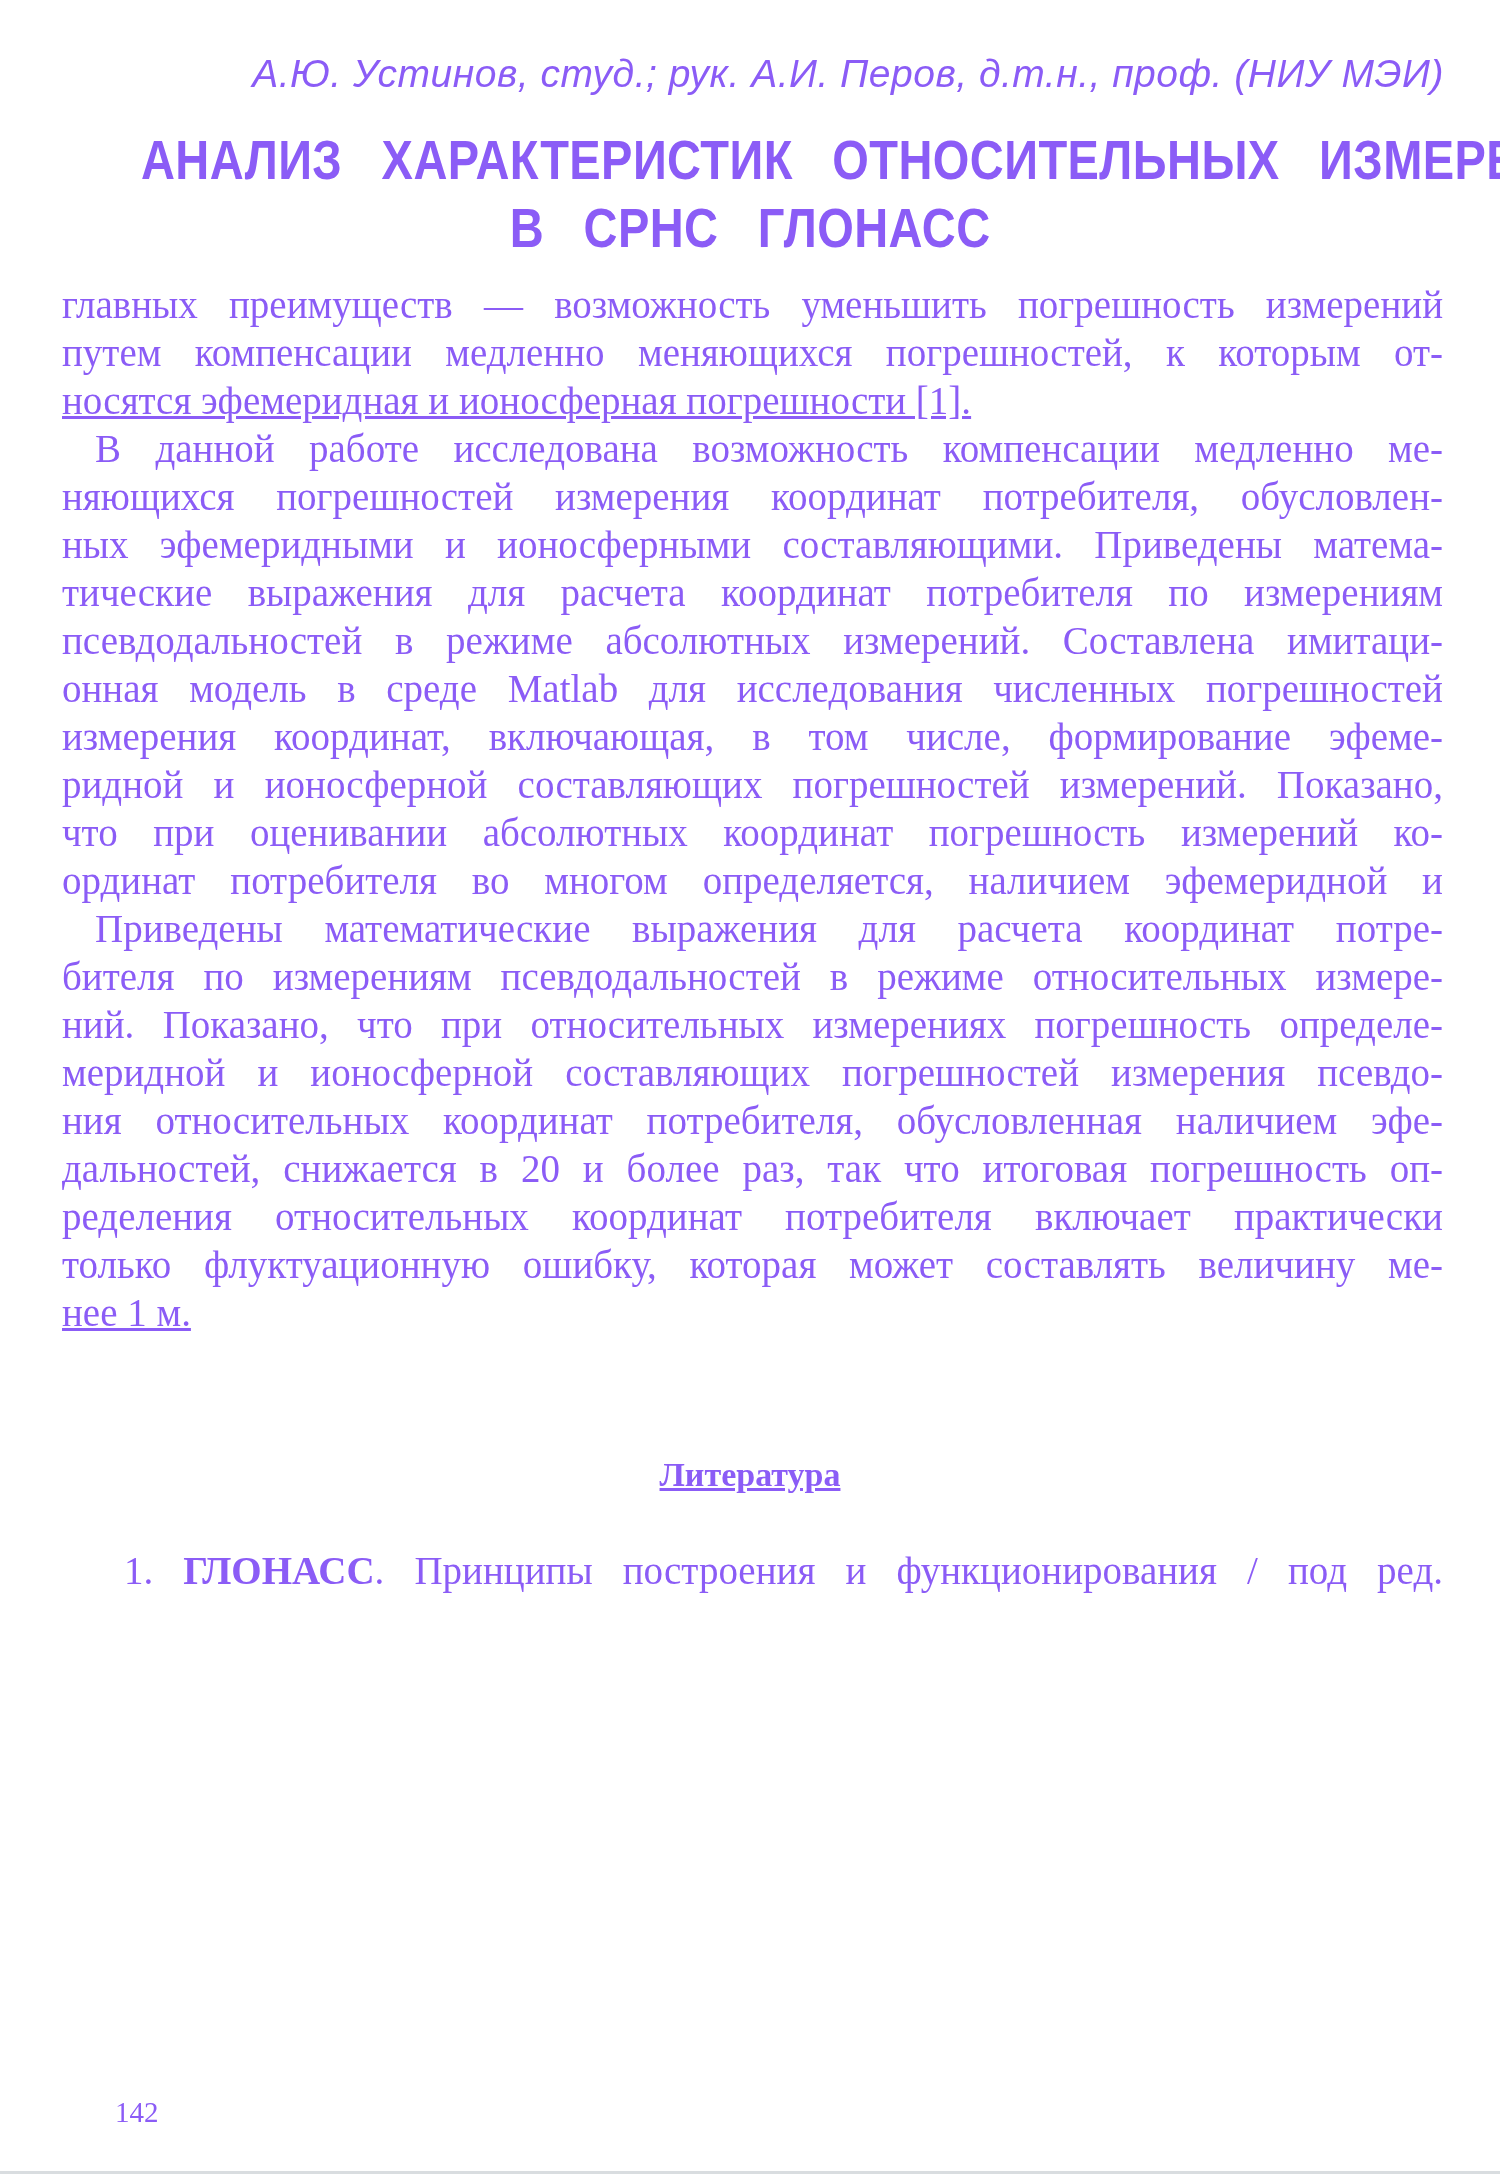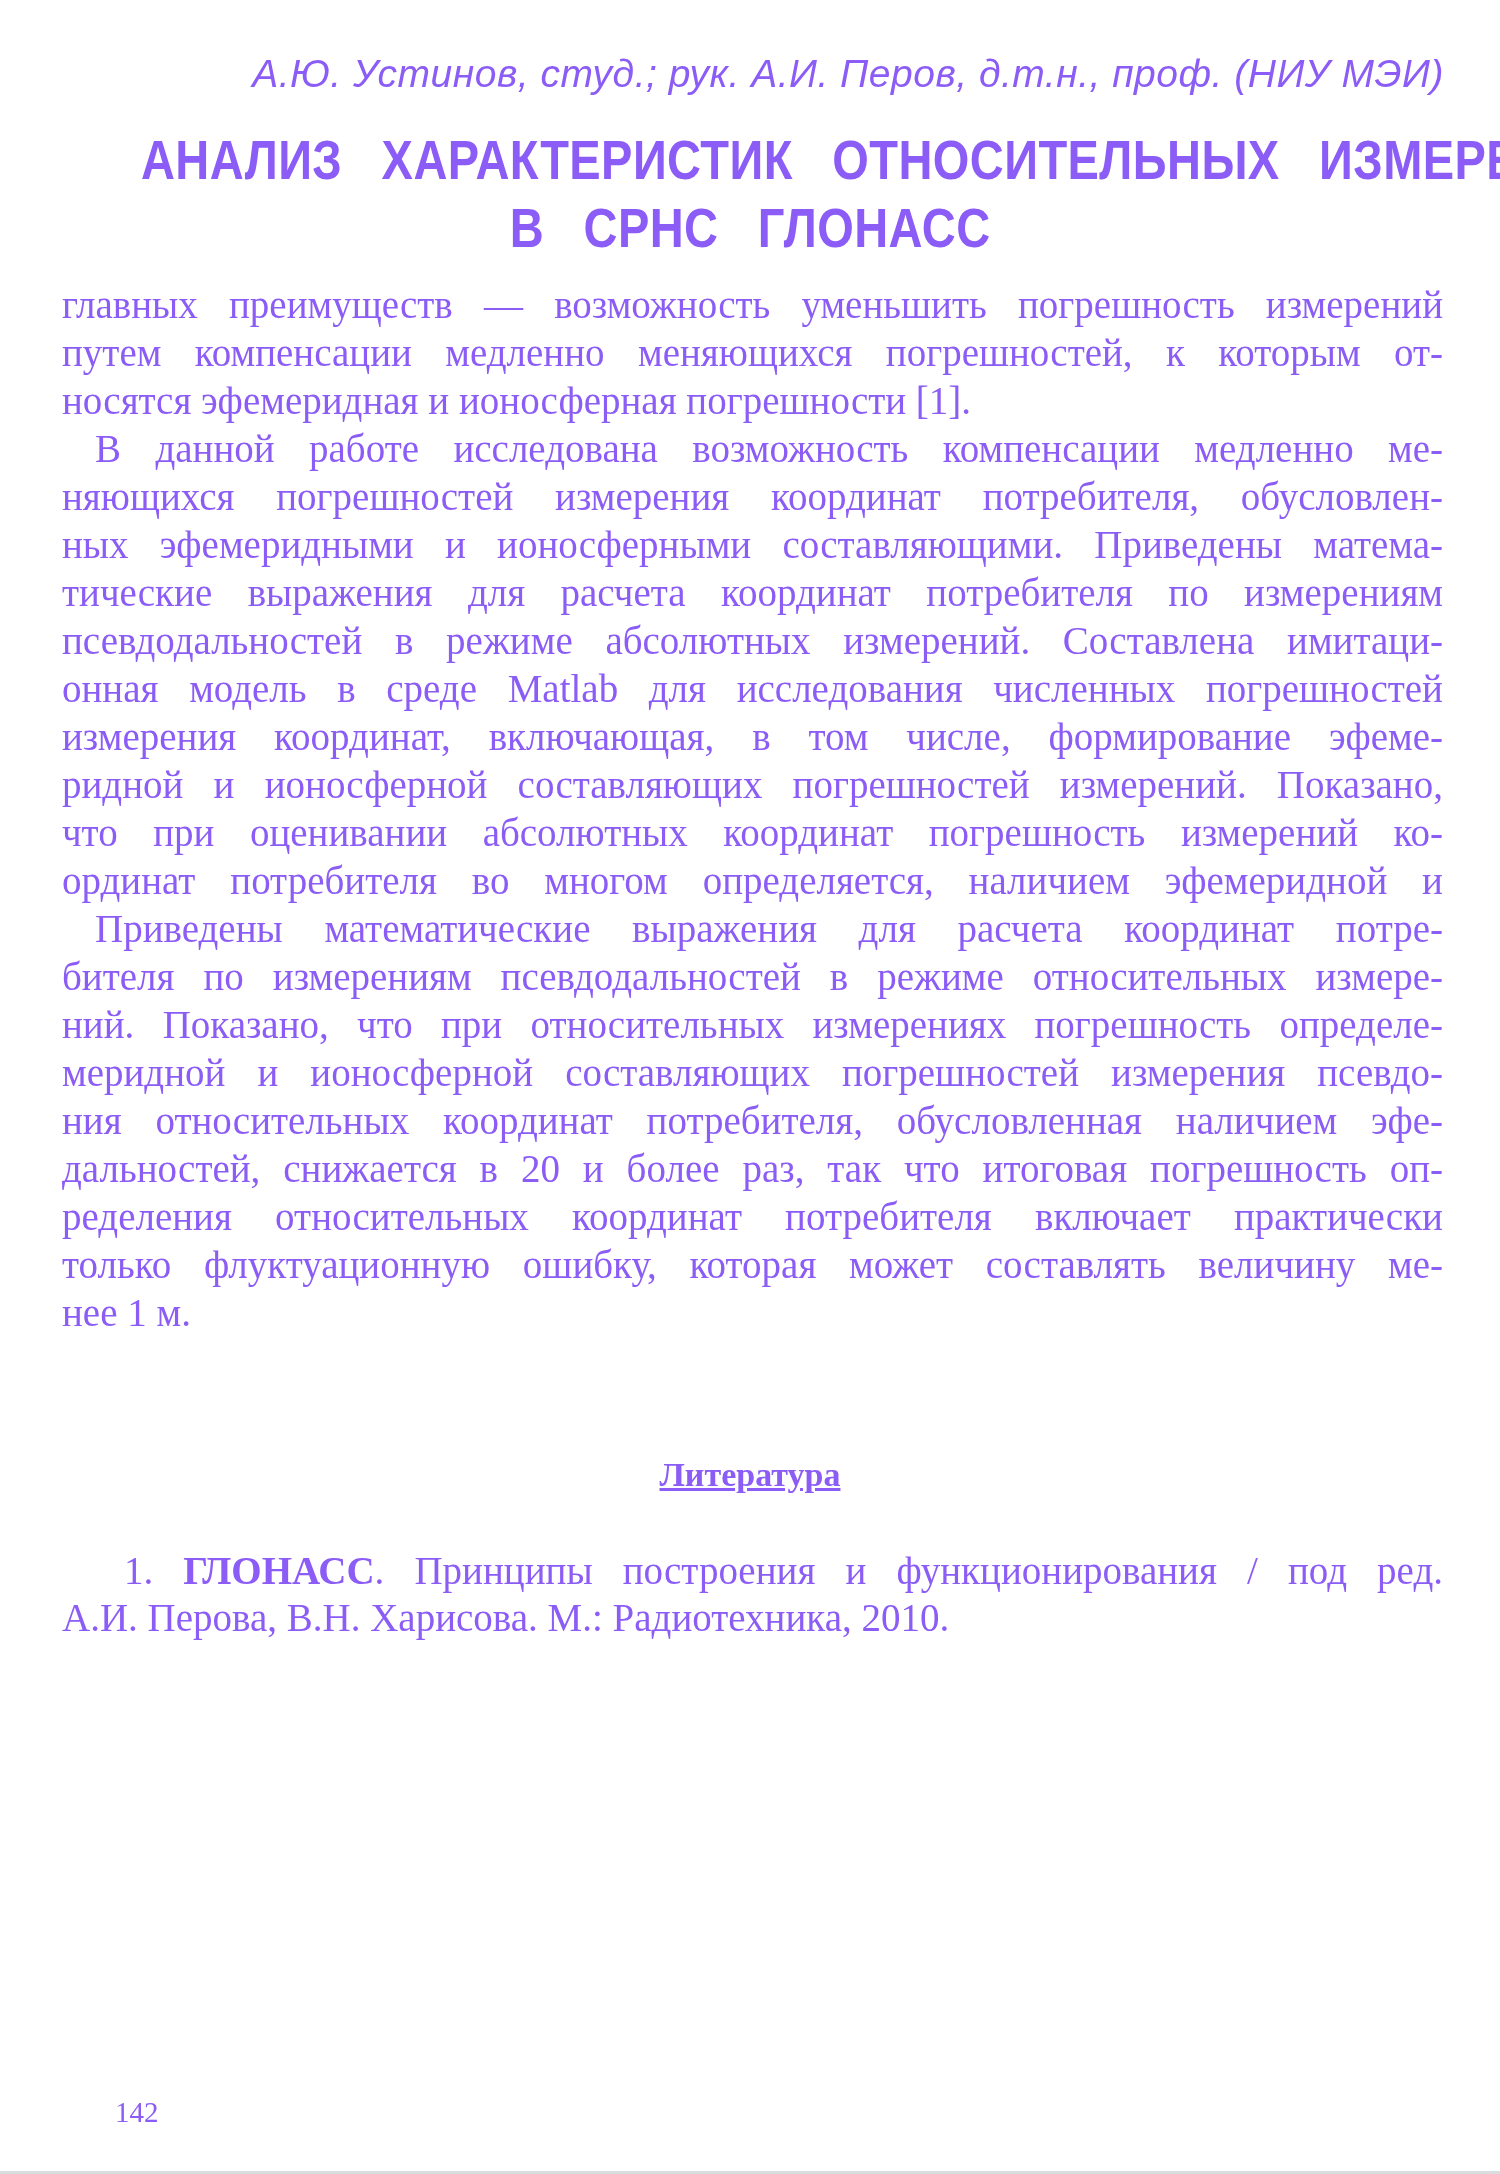--- a/index.html
+++ b/index.html
@@ -48,20 +48,21 @@
     font-size: 39px;
     line-height: 48px;
   }
   .tline {
     text-align: justify;
     text-align-last: justify;
   }
   .tline.lastline {
     text-align: right;
     text-align-last: left;
+    text-decoration: underline;
   }
   .tline.firstline { text-indent: 33px; }
   .lit-heading {
     position: absolute;
     top: 1456px;
     left: 0;
     width: 100%;
     text-align: center;
     font-weight: bold;
     font-size: 34px;
@@ -136,20 +137,19 @@
       <div class="tline">дальностей, снижается в 20 и более раз, так что итоговая погрешность оп-</div>
       <div class="tline">ределения относительных координат потребителя включает практически</div>
       <div class="tline">только флуктуационную ошибку, которая может составлять величину ме-</div>
       <div class="tline lastline">нее 1 м.</div>
     </div>
 
   <div class="lit-heading">Литература</div>
 
   <div class="reference">
     <div class="ref-line1" id="ref-line1"><span>1. </span><span class="ref-bold">ГЛОНАСС</span><span>. Принципы построения и функционирования / под ред.</span></div>
-    <div class="ref-line2">А.И. Перова, В.Н. Харисова. М.: Радиотехника, 2010.</div>
   </div>
 
   <div class="page-number">142</div>
 
   <div class="bottom-edge"></div>
 
 </div>
 
 </body></html>

